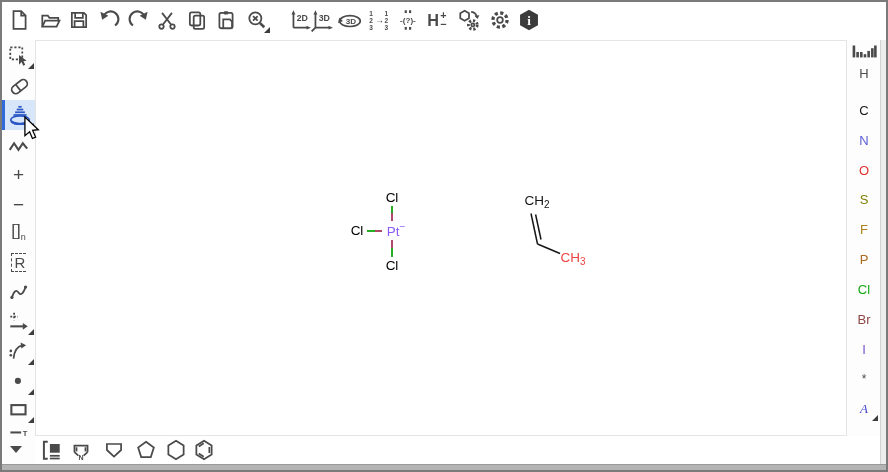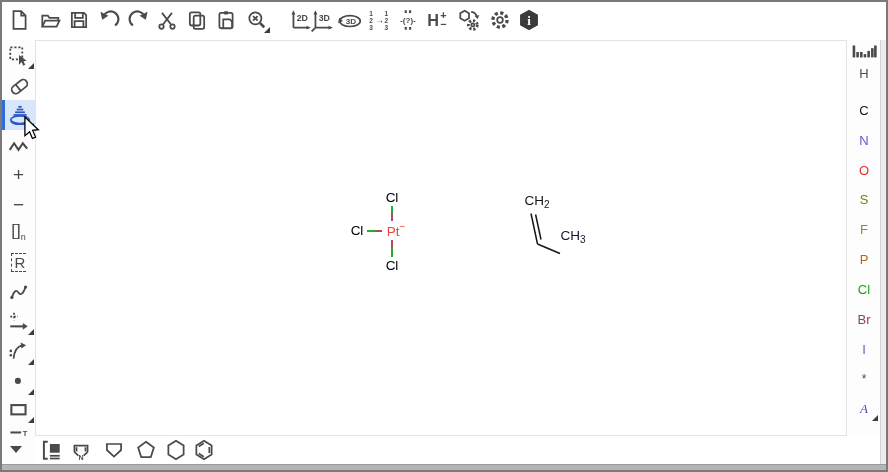--- a/index.html
+++ b/index.html
@@ -283,24 +283,24 @@
         <line x1="499.6" y1="173.5" x2="505" y2="198.5" stroke="#161616" stroke-width="1.5"></line>
       </g>
       <g>
         <line x1="501.5" y1="203" x2="524" y2="212.5" stroke="#161616" stroke-width="1.5"></line>
       </g>
     </svg>
 
     <span class="atom-label" style="left:356px;top:157px">Cl</span>
     <span class="atom-label" style="left:321px;top:190px">Cl</span>
     <span class="atom-label" style="left:356px;top:225px">Cl</span>
-    <span class="atom-label" style="left:360px;top:189px;color:#ef4444"><span>Pt</span><sup>−</sup></span>
+    <span class="atom-label" style="left:360px;top:189px;color:#8b5cf6"><span>Pt</span><sup>−</sup></span>
 
     <span class="atom-label" style="left:501px;top:161px;color:#161616"><span>CH</span><sub>2</sub></span>
-    <span class="atom-label" style="left:537px;top:196px;color:#0f172a"><span>CH</span><sub>3</sub></span>
+    <span class="atom-label" style="left:537px;top:218px;color:#ef4444"><span>CH</span><sub>3</sub></span>
   </div>
 
   <div class="rightbar">
     <button class="btn" style="left:1px;top:2px;width:31px;height:20px">
       <svg width="26" height="18" viewBox="0 0 24 16">
         <rect class="ico-fill" x="1.5" y="2" width="2.4" height="11"></rect>
         <rect class="ico-fill" x="4.9" y="8" width="2.4" height="5"></rect>
         <rect class="ico-fill" x="8.3" y="8" width="2.4" height="5"></rect>
         <rect class="ico-fill" x="11.7" y="10" width="2.4" height="3"></rect>
         <rect class="ico-fill" x="15.1" y="7" width="2.4" height="6"></rect>

